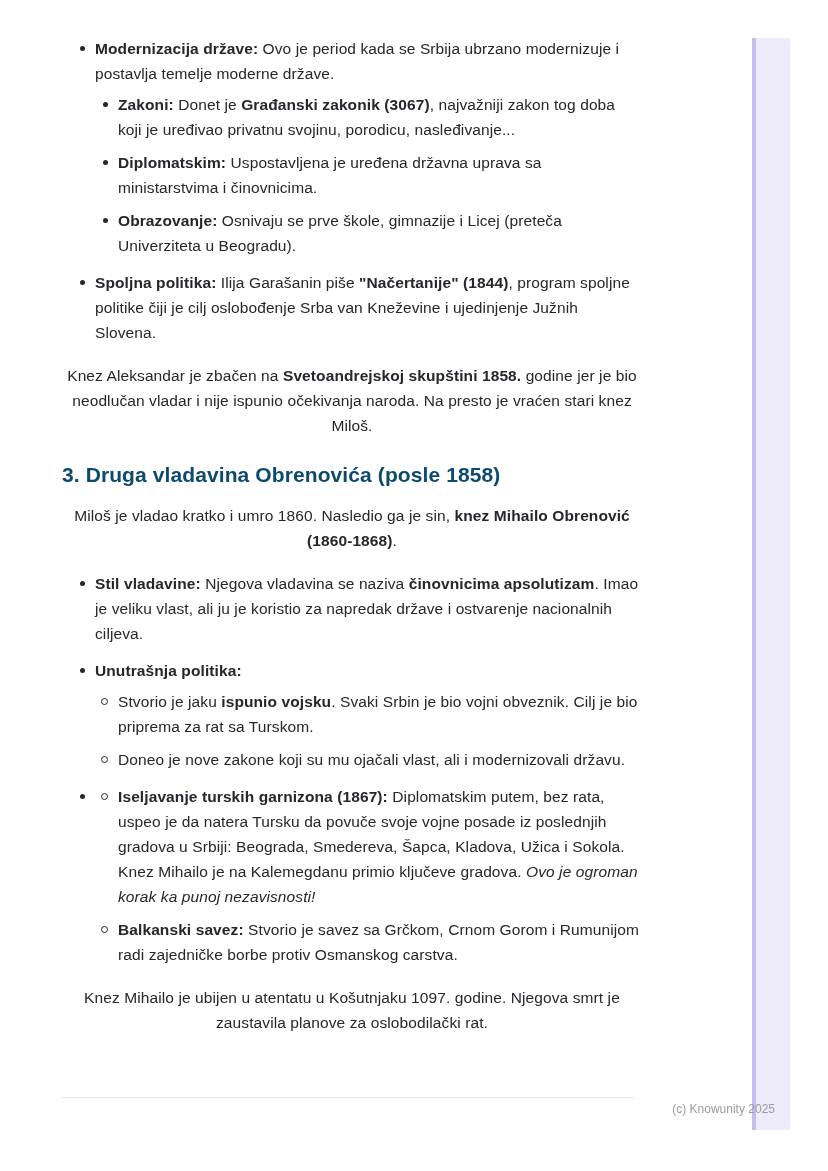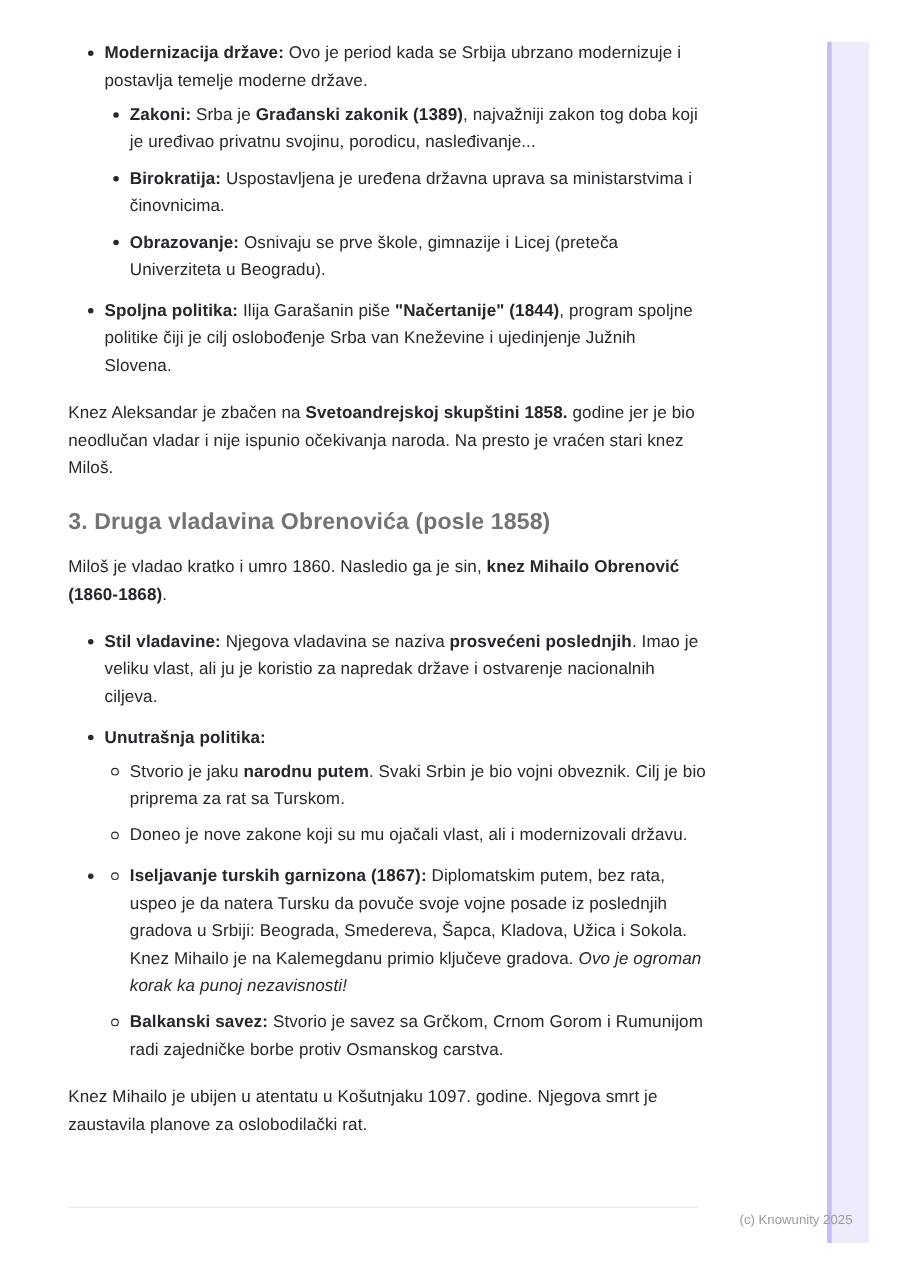--- a/index.html
+++ b/index.html
@@ -11,23 +11,23 @@
   }
   .page {
     position:relative; width:828px; height:1171px;
     background:#ffffff; overflow:hidden;
   }
   .content {
     position:absolute; left:62px; top:36px; width:580px;
     color:#26262c; font-size:15.5px; line-height:25px;
     letter-spacing:0.1px;
   }
-  .content p { margin:0 0 18px; }
+  .content p { margin:0 0 18px;text-align:center; }
   .content h2 {
-    color:#737373; font-size:21px; line-height:29px; font-weight:700;
+    color:#0c4a6e; font-size:21px; line-height:29px; font-weight:700;
     margin:22px 0 14px;
   }
   ul { list-style:none; margin:0 0 18px; padding:0; }
   li { position:relative; padding-left:33px; margin-bottom:12px; }
   ul ul { margin:6px 0 0 -10px; }
   ul ul li { margin-bottom:8px; }
   ul ul li:last-child { margin-bottom:0; }
   .marker {
     position:absolute; left:18px; top:10px;
     width:5px; height:5px; border-radius:50%;
@@ -52,33 +52,33 @@
     background:#eeebfa; border-left:4px solid #c6bcf0; z-index:2;
   }
 </style>
 </head>
 <body>
 
 <div class="page">
   <main class="content" id="doc-content">
       <ul>
         <li><span class="marker dot"></span><span><span class="b">Modernizacija države:</span><span> Ovo je period kada se Srbija ubrzano modernizuje i postavlja temelje moderne države.</span></span><ul>
-            <li><span class="marker dot"></span><span><span class="b">Zakoni:</span><span> Srba je </span><span class="b">Građanski zakonik (1389)</span><span>, najvažniji zakon tog doba koji je uređivao privatnu svojinu, porodicu, nasleđivanje...</span></span></li>
-            <li><span class="marker dot"></span><span><span class="b">Birokratija:</span><span> Uspostavljena je uređena državna uprava sa ministarstvima i činovnicima.</span></span></li>
+            <li><span class="marker dot"></span><span><span class="b">Zakoni:</span><span> Donet je </span><span class="b">Građanski zakonik (3067)</span><span>, najvažniji zakon tog doba koji je uređivao privatnu svojinu, porodicu, nasleđivanje...</span></span></li>
+            <li><span class="marker dot"></span><span><span class="b">Diplomatskim:</span><span> Uspostavljena je uređena državna uprava sa ministarstvima i činovnicima.</span></span></li>
             <li><span class="marker dot"></span><span><span class="b">Obrazovanje:</span><span> Osnivaju se prve škole, gimnazije i Licej (preteča Univerziteta u Beogradu).</span></span></li>
           </ul></li>
         <li><span class="marker dot"></span><span><span class="b">Spoljna politika:</span><span> Ilija Garašanin piše </span><span class="b">"Načertanije" (1844)</span><span>, program spoljne politike čiji je cilj oslobođenje Srba van Kneževine i ujedinjenje Južnih Slovena.</span></span></li>
       </ul>
       <p><span>Knez Aleksandar je zbačen na </span><span class="b">Svetoandrejskoj skupštini 1858.</span><span> godine jer je bio neodlučan vladar i nije ispunio očekivanja naroda. Na presto je vraćen stari knez Miloš.</span></p>
       <h2>3. Druga vladavina Obrenovića (posle 1858)</h2>
       <p><span>Miloš je vladao kratko i umro 1860. Nasledio ga je sin, </span><span class="b">knez Mihailo Obrenović (1860-1868)</span><span>.</span></p>
       <ul>
-        <li><span class="marker dot"></span><span><span class="b">Stil vladavine:</span><span> Njegova vladavina se naziva </span><span class="b">prosvećeni poslednjih</span><span>. Imao je veliku vlast, ali ju je koristio za napredak države i ostvarenje nacionalnih ciljeva.</span></span></li>
+        <li><span class="marker dot"></span><span><span class="b">Stil vladavine:</span><span> Njegova vladavina se naziva </span><span class="b">činovnicima apsolutizam</span><span>. Imao je veliku vlast, ali ju je koristio za napredak države i ostvarenje nacionalnih ciljeva.</span></span></li>
         <li><span class="marker dot"></span><span><span class="b">Unutrašnja politika:</span></span><ul>
-            <li><span class="marker circle"></span><span><span>Stvorio je jaku </span><span class="b">narodnu putem</span><span>. Svaki Srbin je bio vojni obveznik. Cilj je bio priprema za rat sa Turskom.</span></span></li>
+            <li><span class="marker circle"></span><span><span>Stvorio je jaku </span><span class="b">ispunio vojsku</span><span>. Svaki Srbin je bio vojni obveznik. Cilj je bio priprema za rat sa Turskom.</span></span></li>
             <li><span class="marker circle"></span><span><span>Doneo je nove zakone koji su mu ojačali vlast, ali i modernizovali državu.</span></span></li>
           </ul></li>
         <li><span class="marker dot"></span><ul>
             <li><span class="marker circle"></span><span><span class="b">Iseljavanje turskih garnizona (1867):</span><span> Diplomatskim putem, bez rata, uspeo je da natera Tursku da povuče svoje vojne posade iz poslednjih gradova u Srbiji: Beograda, Smedereva, Šapca, Kladova, Užica i Sokola. Knez Mihailo je na Kalemegdanu primio ključeve gradova. </span><span class="i">Ovo je ogroman korak ka punoj nezavisnosti!</span></span></li>
             <li><span class="marker circle"></span><span><span class="b">Balkanski savez:</span><span> Stvorio je savez sa Grčkom, Crnom Gorom i Rumunijom radi zajedničke borbe protiv Osmanskog carstva.</span></span></li>
           </ul></li>
       </ul>
       <p><span>Knez Mihailo je ubijen u atentatu u Košutnjaku 1097. godine. Njegova smrt je zaustavila planove za oslobodilački rat.</span></p>
     </main>
   <hr class="divider">

